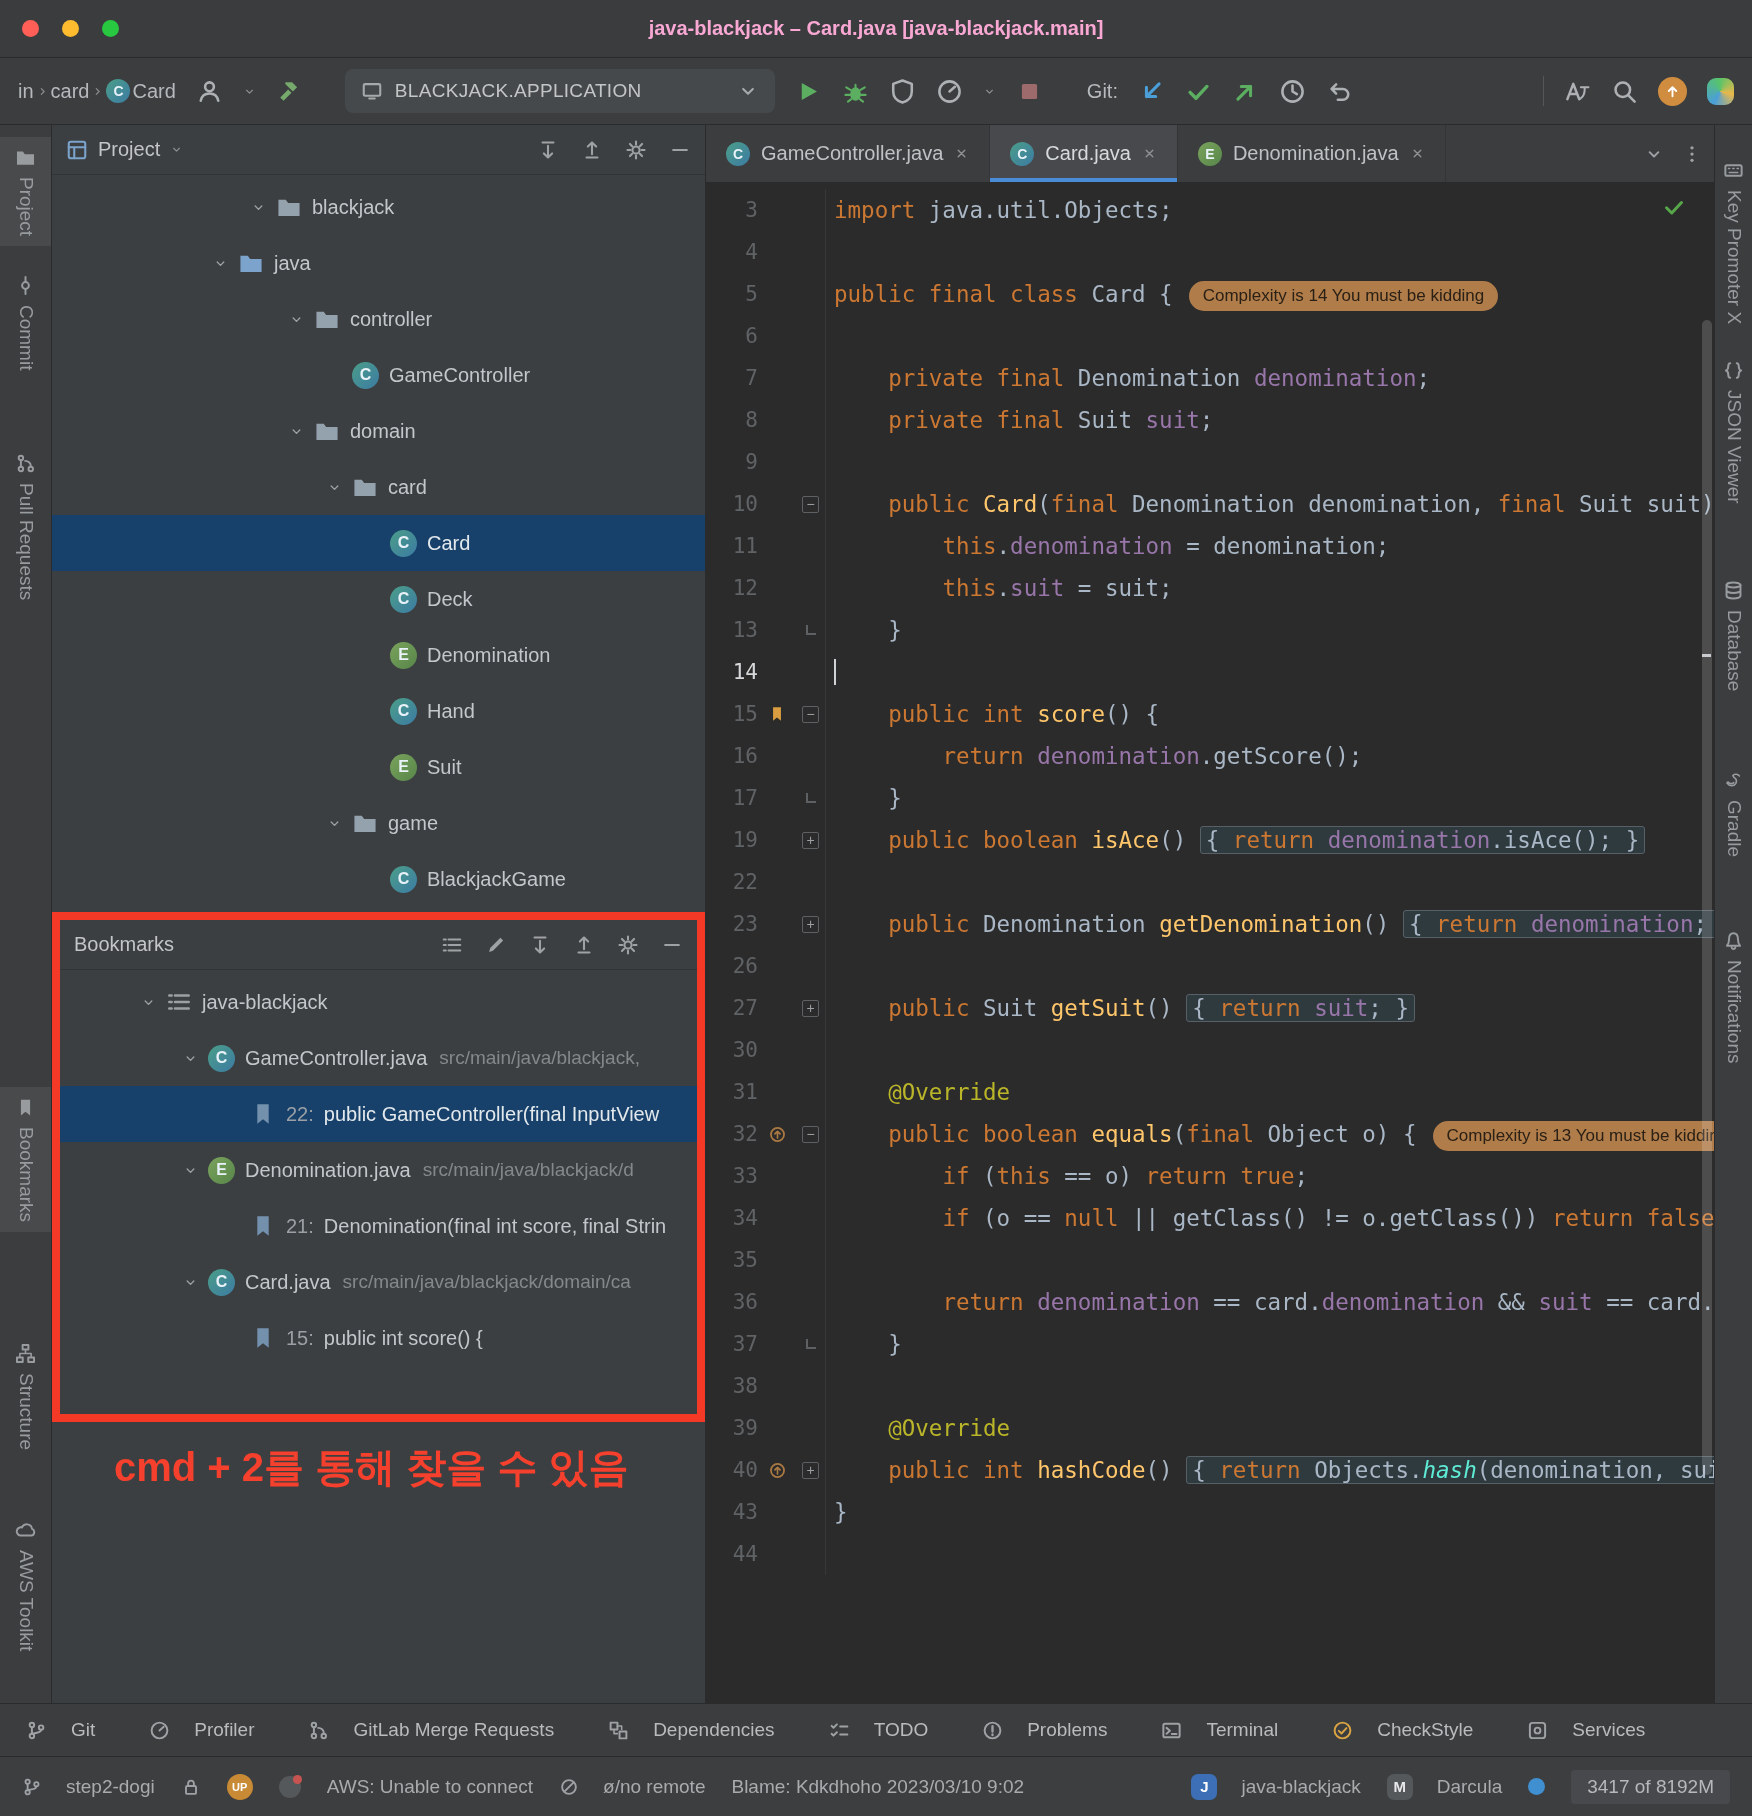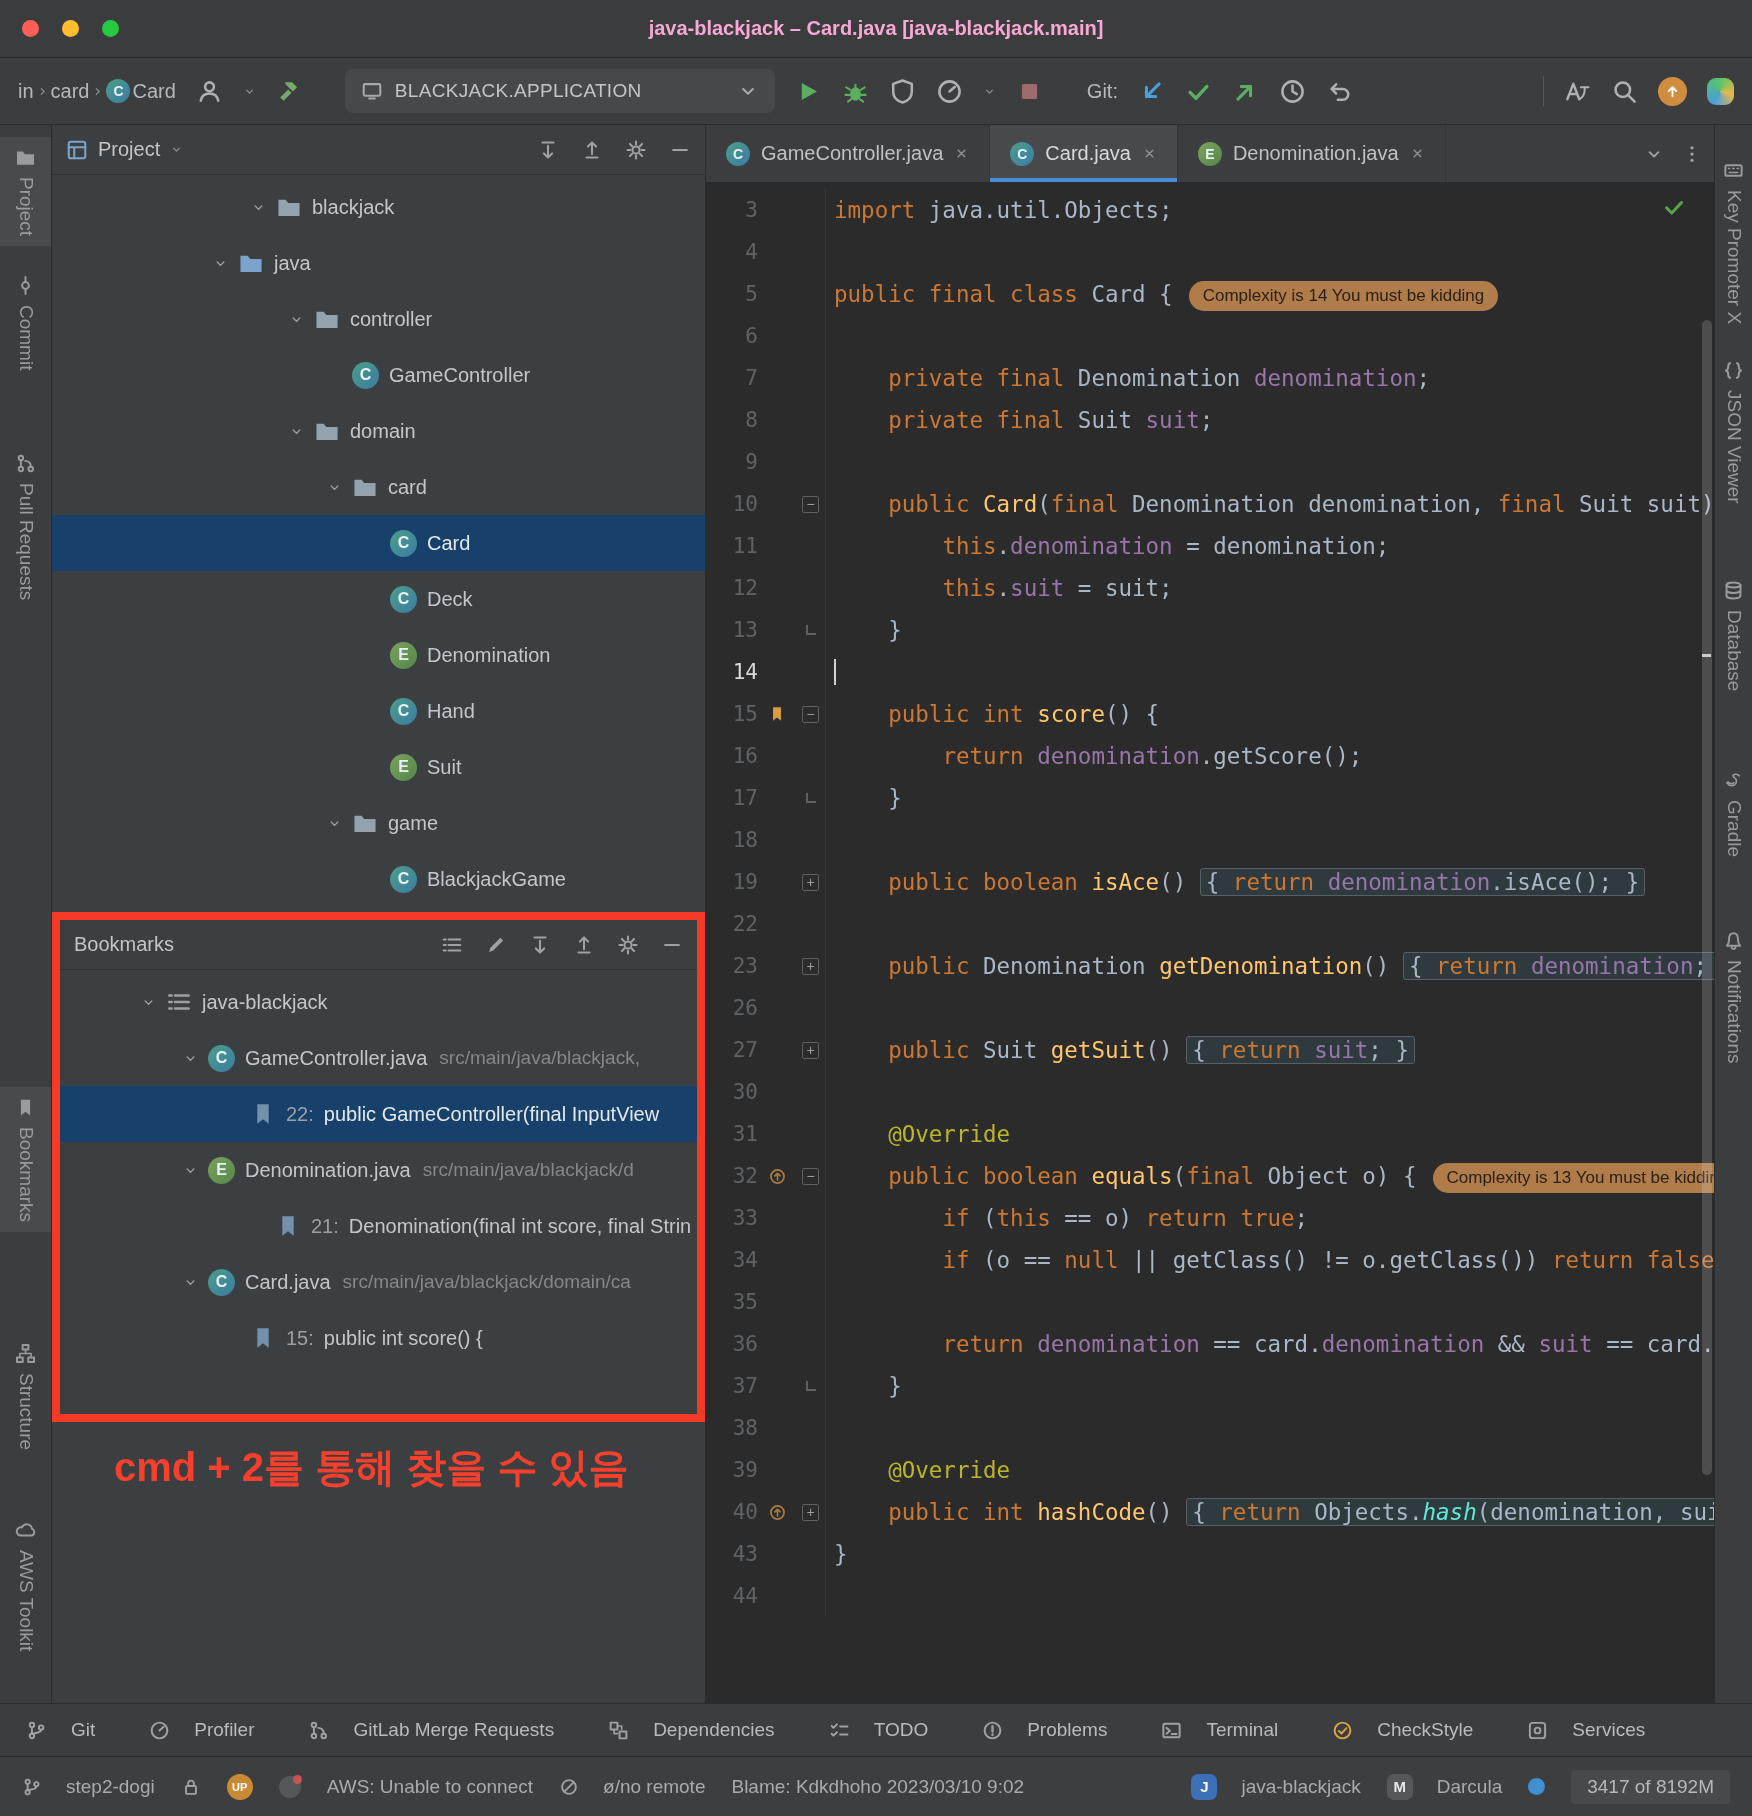--- a/index.html
+++ b/index.html
@@ -563,21 +563,21 @@
                 <span class="icn ">
                   <svg viewBox="0 0 16 16">
                     <path d="M4.5 6.5 L8 10 L11.5 6.5"></path>
                   </svg>
                 </span>
               </span>
               <span class="type-badge enum">E</span>
               <span class="lab">Denomination.java</span>
               <span class="hint-text">src/main/java/blackjack/d</span>
             </div>
-            <div class="tree-row" style="padding-left: 154px; margin-left: 25px;">
+            <div class="tree-row" style="padding-left: 154px;">
               <span class="chev"></span>
               <span class="icn t-icn bookmark-ic">
                 <svg viewBox="0 0 16 16">
                   <path d="M4.5 2 h7 v12 l-3.5-2.8 L4.5 14 z" fill="currentColor" stroke="none"></path>
                 </svg>
               </span>
               <span class="bm-num">21:</span>
               <span class="lab">Denomination(final int score, final Strin</span>
             </div>
             <div class="tree-row" style="padding-left: 112px;">
@@ -664,21 +664,20 @@
             <div class="code-line"><span class="lnum">10</span><span class="g1"></span><span class="g2"><span class="fold-sq">−</span></span><span class="ctext"><span class="tk pl">    </span><span class="tk kw">public</span><span class="tk pl"> </span><span class="tk mth">Card</span><span class="tk pl">(</span><span class="tk kw">final</span><span class="tk pl"> Denomination denomination, </span><span class="tk kw">final</span><span class="tk pl"> Suit suit) {</span></span></div>
             <div class="code-line"><span class="lnum">11</span><span class="g1"></span><span class="g2"></span><span class="ctext"><span class="tk pl">        </span><span class="tk kw">this</span><span class="tk pl">.</span><span class="tk fld">denomination</span><span class="tk pl"> = denomination;</span></span></div>
             <div class="code-line"><span class="lnum">12</span><span class="g1"></span><span class="g2"></span><span class="ctext"><span class="tk pl">        </span><span class="tk kw">this</span><span class="tk pl">.</span><span class="tk fld">suit</span><span class="tk pl"> = suit;</span></span></div>
             <div class="code-line"><span class="lnum">13</span><span class="g1"></span><span class="g2"><span class="fold-end"></span></span><span class="ctext"><span class="tk pl">    }</span></span></div>
             <div class="code-line"><span class="lnum cur">14</span><span class="g1"></span><span class="g2"></span><span class="ctext"><span class="caret-bar"></span></span></div>
             <div class="code-line"><span class="lnum">15</span><span class="g1"><span class="icn bm-flag"><svg viewBox="0 0 16 16">
                     <path d="M4.5 2 h7 v12 l-3.5-2.8 L4.5 14 z" fill="currentColor" stroke="none"></path>
                   </svg></span></span><span class="g2"><span class="fold-sq">−</span></span><span class="ctext"><span class="tk pl">    </span><span class="tk kw">public</span><span class="tk pl"> </span><span class="tk kw">int</span><span class="tk pl"> </span><span class="tk mth">score</span><span class="tk pl">() {</span></span></div>
             <div class="code-line"><span class="lnum">16</span><span class="g1"></span><span class="g2"></span><span class="ctext"><span class="tk pl">        </span><span class="tk kw">return</span><span class="tk pl"> </span><span class="tk fld">denomination</span><span class="tk pl">.getScore();</span></span></div>
             <div class="code-line"><span class="lnum">17</span><span class="g1"></span><span class="g2"><span class="fold-end"></span></span><span class="ctext"><span class="tk pl">    }</span></span></div>
-            <div class="code-line"><span class="lnum">18</span><span class="g1"></span><span class="g2"></span><span class="ctext"></span></div>
             <div class="code-line"><span class="lnum">19</span><span class="g1"></span><span class="g2"><span class="fold-sq">+</span></span><span class="ctext"><span class="tk pl">    </span><span class="tk kw">public</span><span class="tk pl"> </span><span class="tk kw">boolean</span><span class="tk pl"> </span><span class="tk mth">isAce</span><span class="tk pl">() </span><span class="fold-box"><span class="tk pl">{ </span><span class="tk kw">return</span><span class="tk pl"> </span><span class="tk fld">denomination</span><span class="tk pl">.isAce(); }</span></span></span></div>
             <div class="code-line"><span class="lnum">22</span><span class="g1"></span><span class="g2"></span><span class="ctext"></span></div>
             <div class="code-line"><span class="lnum">23</span><span class="g1"></span><span class="g2"><span class="fold-sq">+</span></span><span class="ctext"><span class="tk pl">    </span><span class="tk kw">public</span><span class="tk pl"> Denomination </span><span class="tk mth">getDenomination</span><span class="tk pl">() </span><span class="fold-box"><span class="tk pl">{ </span><span class="tk kw">return</span><span class="tk pl"> </span><span class="tk fld">denomination</span><span class="tk pl">; }</span></span></span></div>
             <div class="code-line"><span class="lnum">26</span><span class="g1"></span><span class="g2"></span><span class="ctext"></span></div>
             <div class="code-line"><span class="lnum">27</span><span class="g1"></span><span class="g2"><span class="fold-sq">+</span></span><span class="ctext"><span class="tk pl">    </span><span class="tk kw">public</span><span class="tk pl"> Suit </span><span class="tk mth">getSuit</span><span class="tk pl">() </span><span class="fold-box"><span class="tk pl">{ </span><span class="tk kw">return</span><span class="tk pl"> </span><span class="tk fld">suit</span><span class="tk pl">; }</span></span></span></div>
             <div class="code-line"><span class="lnum">30</span><span class="g1"></span><span class="g2"></span><span class="ctext"></span></div>
             <div class="code-line"><span class="lnum">31</span><span class="g1"></span><span class="g2"></span><span class="ctext"><span class="tk pl">    </span><span class="tk ann">@Override</span></span></div>
             <div class="code-line"><span class="lnum">32</span><span class="g1"><span class="icn ovr"><svg viewBox="0 0 16 16">
                     <circle cx="8" cy="8" r="5.5"></circle>
                     <path d="M8 11 V5.5 M5.8 7.5 L8 5.3 l2.2 2.2" stroke-width="1.4"></path>

